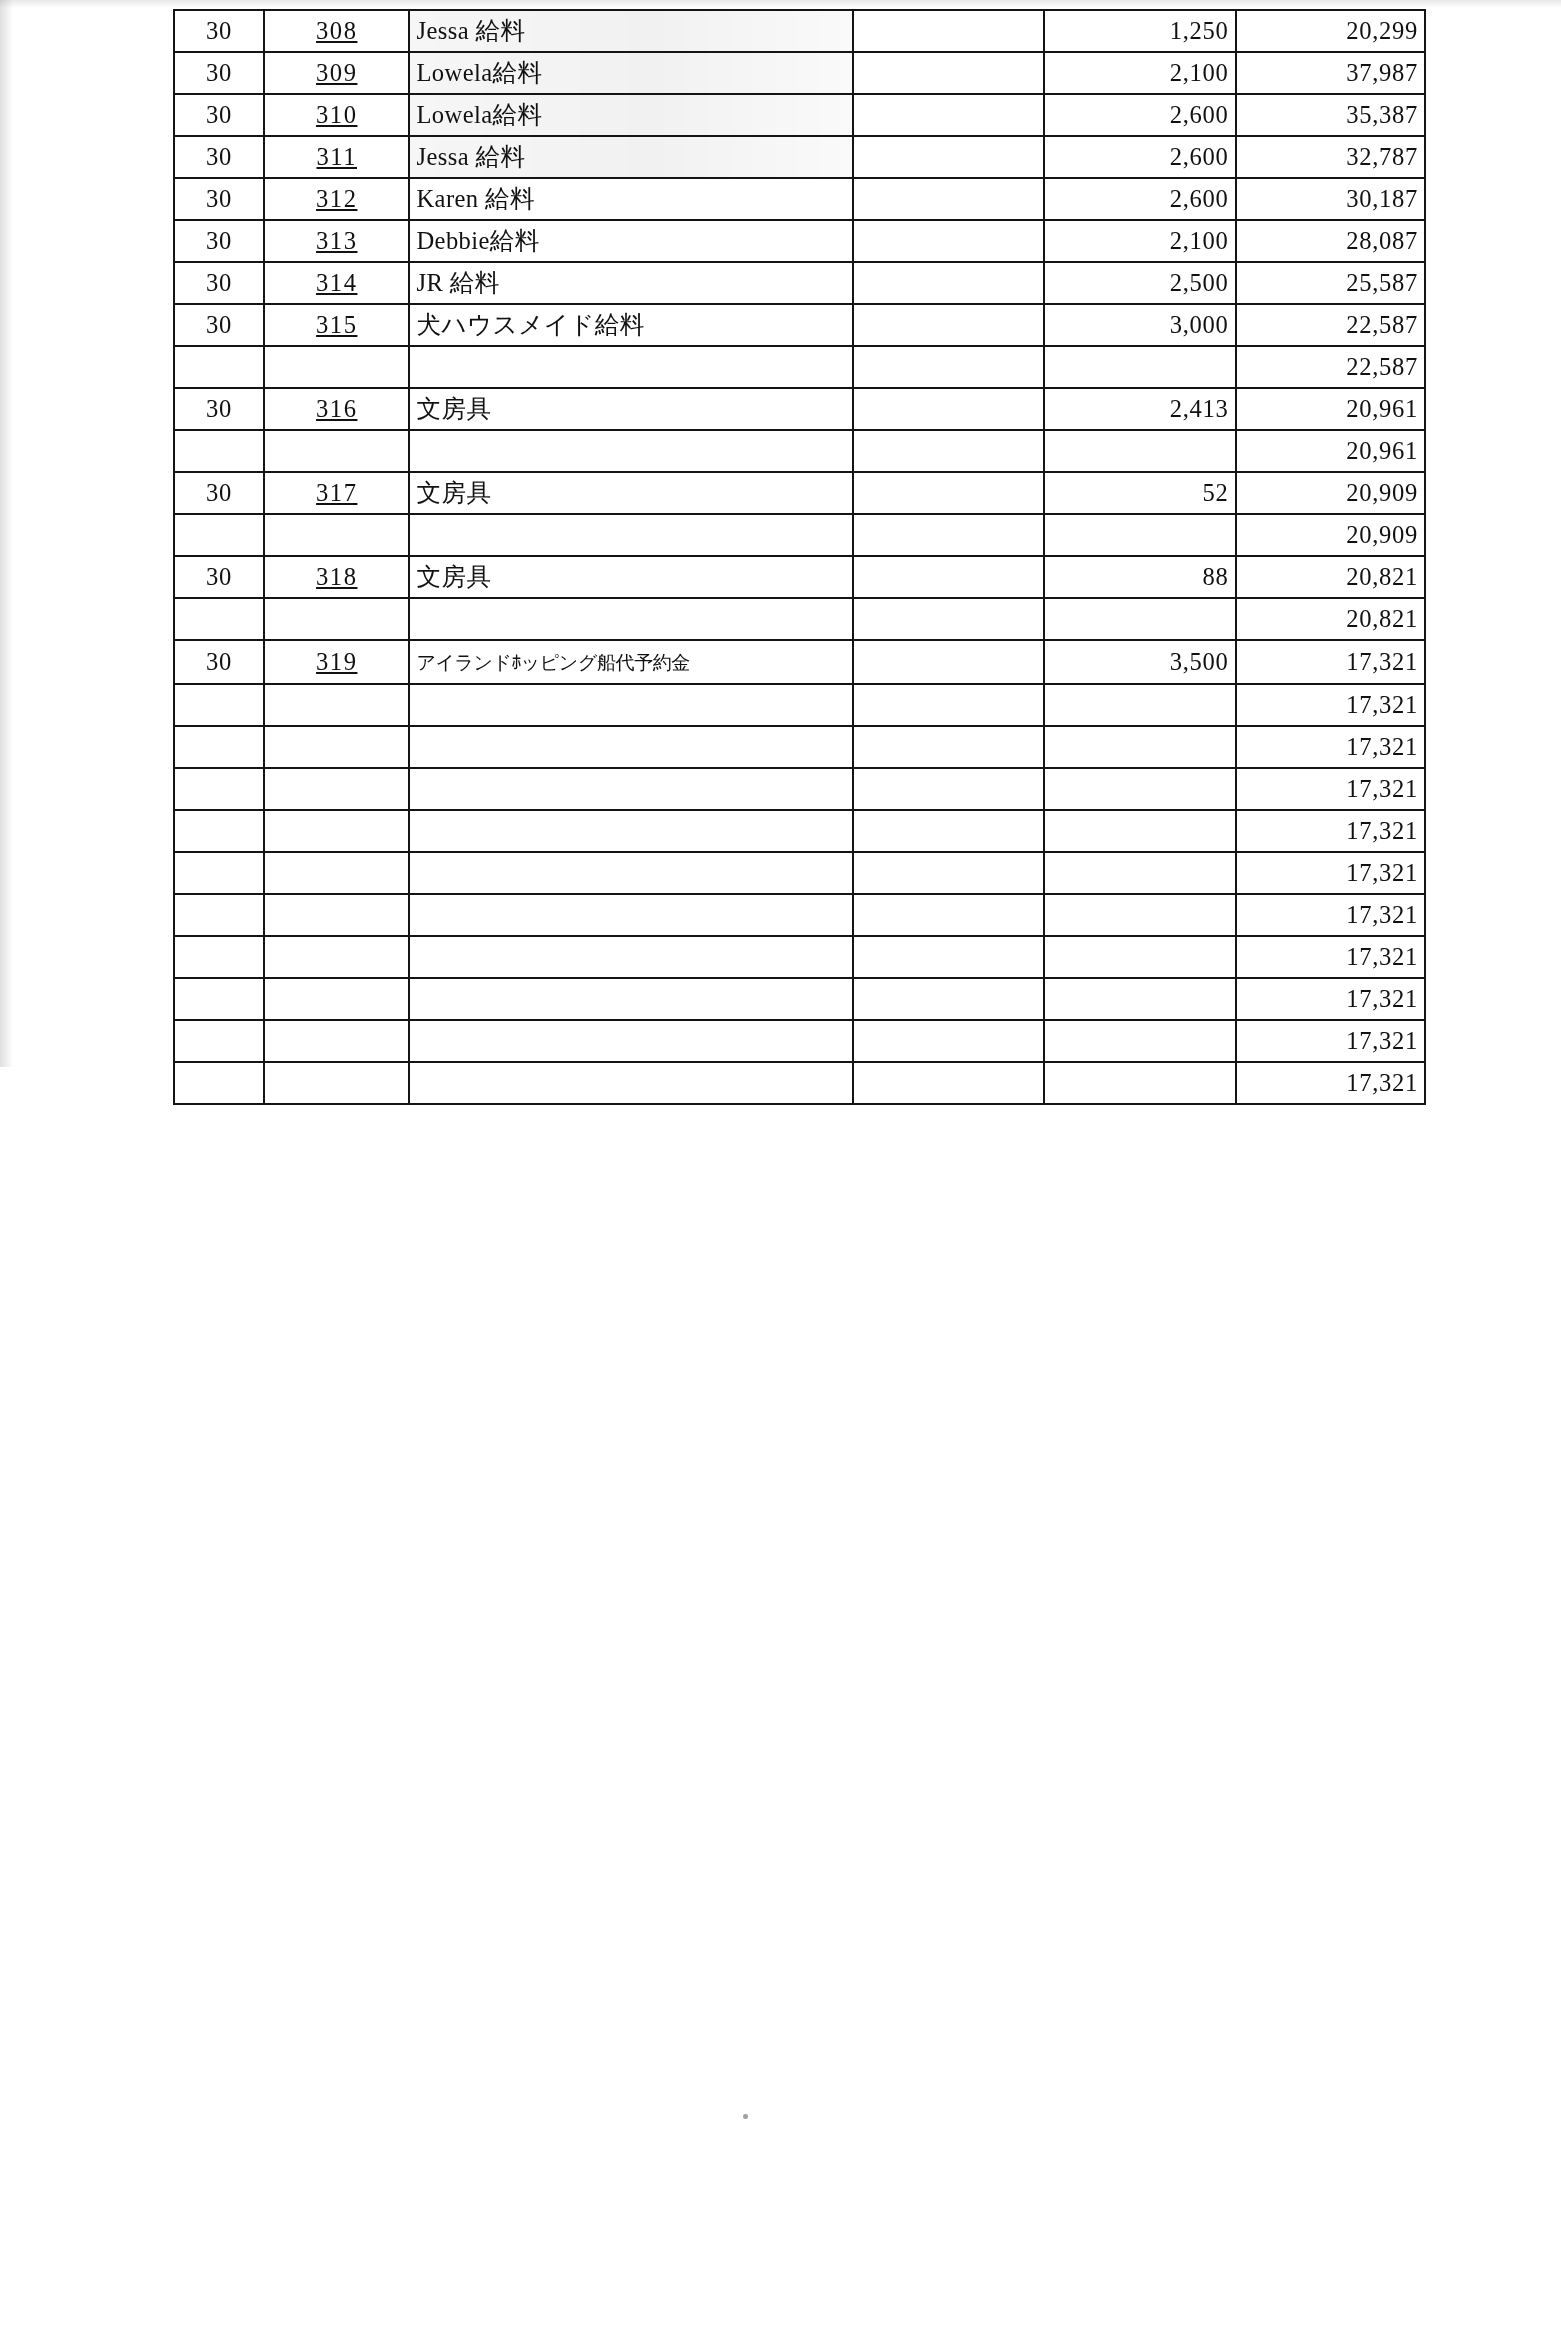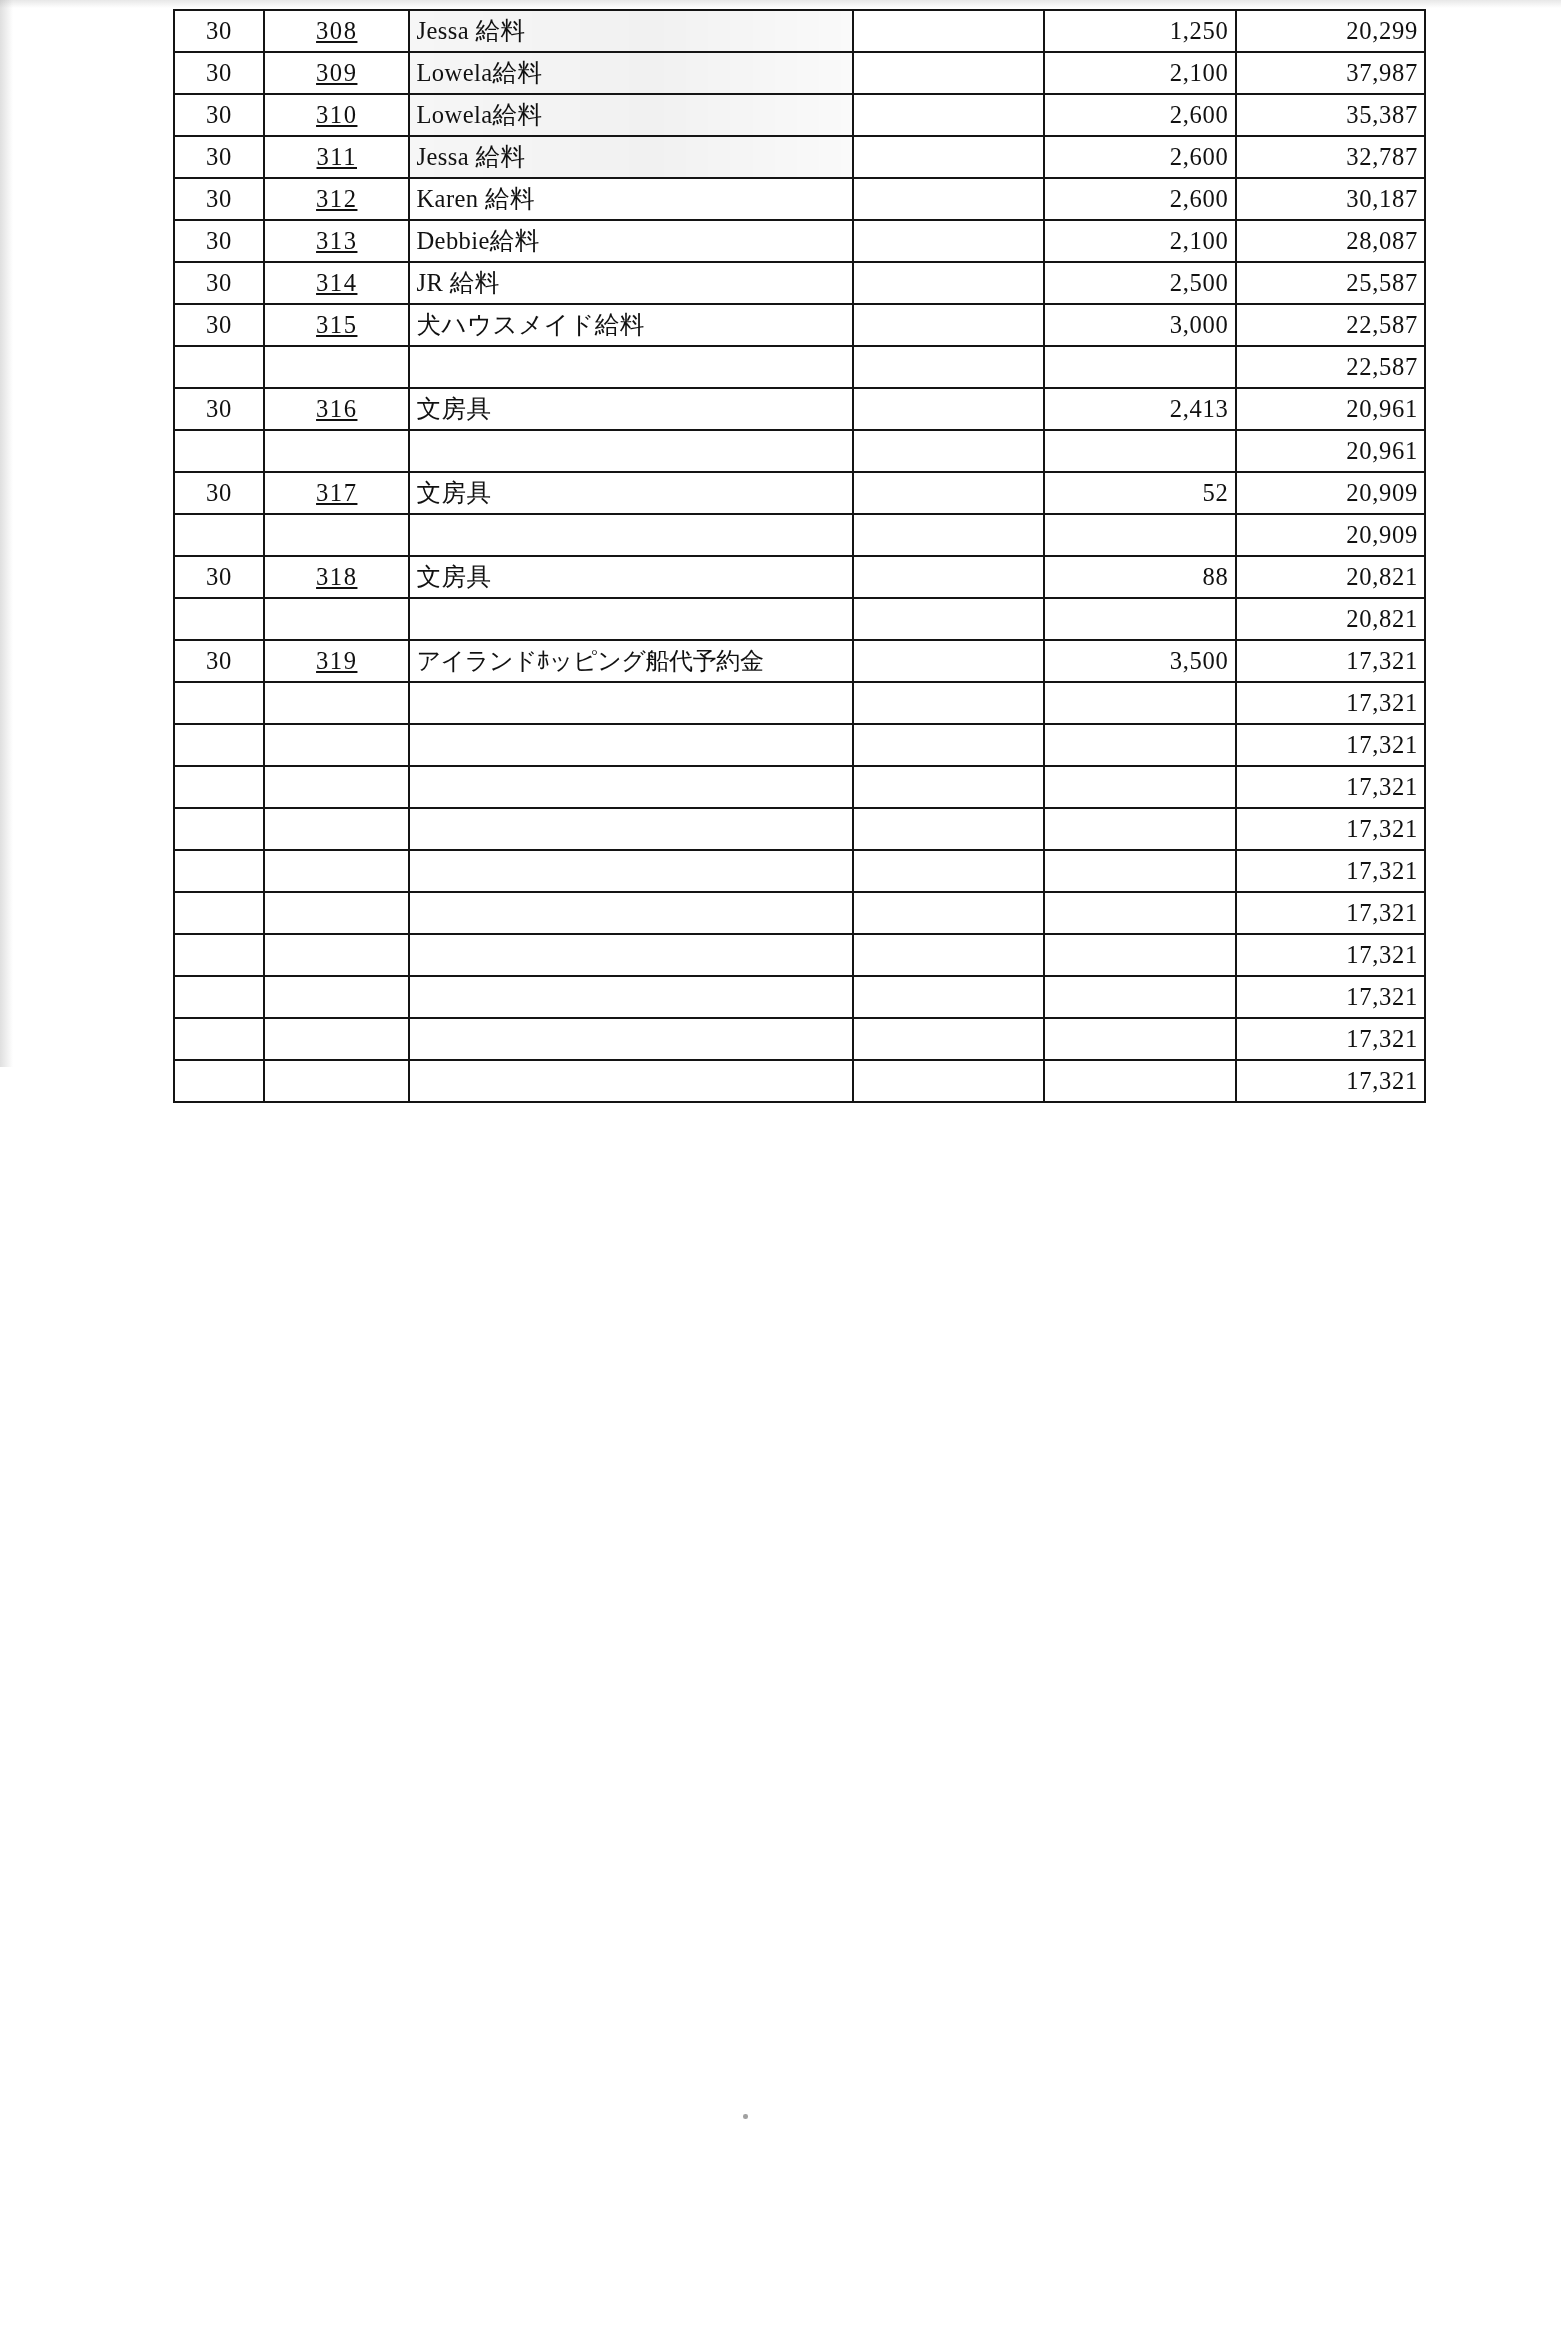--- a/index.html
+++ b/index.html
@@ -74,21 +74,21 @@
   td.amt    { text-align: right; padding-right: 10.4px; letter-spacing: 0.7px; }
   td.bal    { text-align: right; padding-right: 10.4px; letter-spacing: 0.7px; }
 
   .desc-inner {
     display: inline-block;
     transform-origin: left center;
   }
 
   
   .desc-narrow .desc-inner {
-    font-size: 24px;
+    font-size: 19px;
     letter-spacing: -0.4px;
   }
 
   
   tr.smudge td.desc {
     background: linear-gradient(to right, rgba(0,0,0,0.035), rgba(0,0,0,0.055) 55%, rgba(0,0,0,0.02));
   }
 
   
   .speck {

